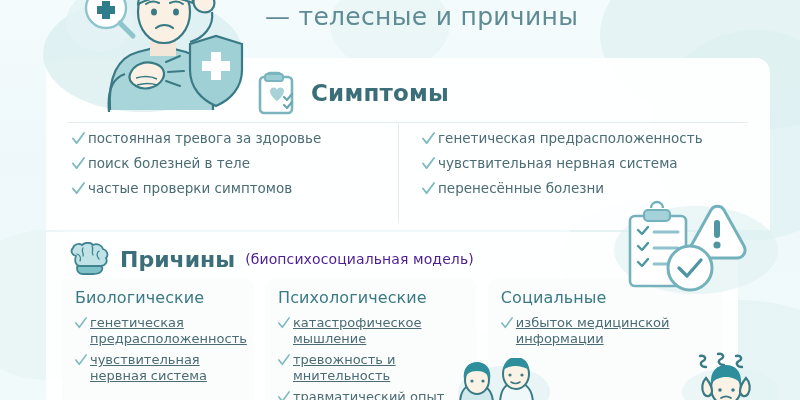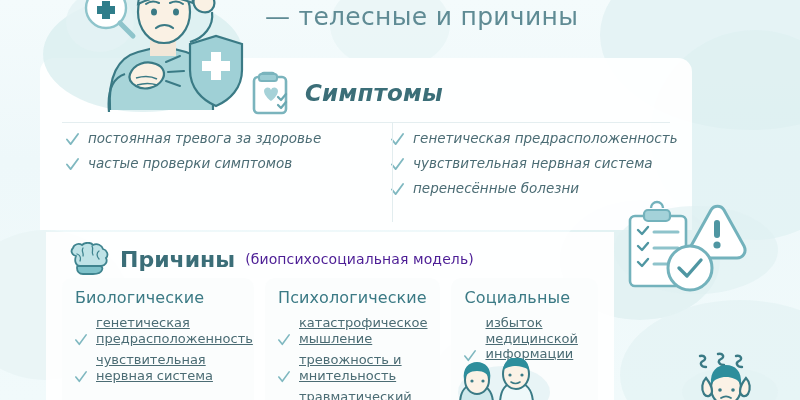--- a/index.html
+++ b/index.html
@@ -57,26 +57,25 @@
     font-weight: 400;
     letter-spacing: .3px;
     color: #5f8b94;
     line-height: 34px;
     white-space: nowrap;
   }
 
   
   #symptoms-card {
     position: absolute;
-    left: 40px; top: 58px;
-    width: 652px; height: 172px;
+    left: 46px; top: 58px;
+    width: 724px; height: 172px;
     background: rgba(255,255,255,0.93);
     border-radius: 14px 14px 0 0;
     z-index: 2;
-    font-style: italic;
   }
 
   .section-head {
     display: flex;
     align-items: center;
     gap: 13px;
     padding: 12px 0 0 212px;
     height: 58px;
   }
   .section-head .head-text {
@@ -102,37 +101,37 @@
   #sym-col-right { width: 350px; padding-left: 24px; }
   #sym-vdivider {
     position: absolute;
     left: 352px; top: 6px;
     width: 1px; height: 100px;
     background: #e2edef;
   }
 
   .check-item {
     display: flex;
-    align-items: flex-end;
-    gap: 9px;
+    align-items: flex-start;
+    gap: 3px;
     margin-bottom: 9px;
   }
   .check-item .label {
     font-size: 13.5px;
     color: #4b6c74;
     line-height: 16px;
     white-space: pre-line;
   }
   .tick { flex: 0 0 auto; margin-top: 2px; }
 
   
   #causes-card {
     position: absolute;
     left: 46px; top: 232px;
-    width: 568px; height: 168px;
+    width: 692px; height: 168px;
     background: rgba(255,255,255,0.90);
     z-index: 2;
   }
 
   #causes-head {
     display: flex;
     align-items: center;
     gap: 10px;
     padding: 8px 0 0 22px;
     height: 46px;
@@ -268,20 +267,26 @@
 
   <div class="sym-columns">
     <div id="sym-vdivider"></div>
 
     <div id="sym-col-left">
       <div class="check-item">
         <svg class="tick" width="13" height="13" viewBox="0 0 14 14">
             <path d="M1 7l4 5 8-11" fill="none" stroke="#7fb8c0" stroke-width="1.9" stroke-linecap="round" stroke-linejoin="round"></path>
           </svg>
         <span class="label">постоянная тревога за здоровье</span>
+      </div>
+      <div class="check-item">
+        <svg class="tick" width="13" height="13" viewBox="0 0 14 14">
+            <path d="M1 7l4 5 8-11" fill="none" stroke="#7fb8c0" stroke-width="1.9" stroke-linecap="round" stroke-linejoin="round"></path>
+          </svg>
+        <span class="label">поиск болезней в теле</span>
       </div>
       <div class="check-item">
         <svg class="tick" width="13" height="13" viewBox="0 0 14 14">
             <path d="M1 7l4 5 8-11" fill="none" stroke="#7fb8c0" stroke-width="1.9" stroke-linecap="round" stroke-linejoin="round"></path>
           </svg>
         <span class="label">частые проверки симптомов</span>
       </div>
     </div>
 
     <div id="sym-col-right">

